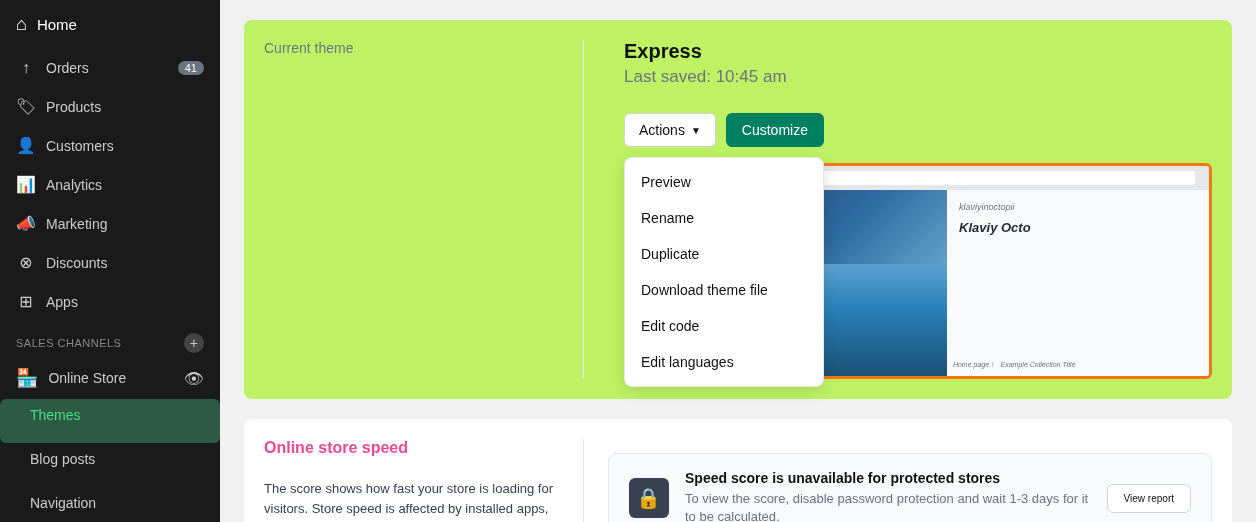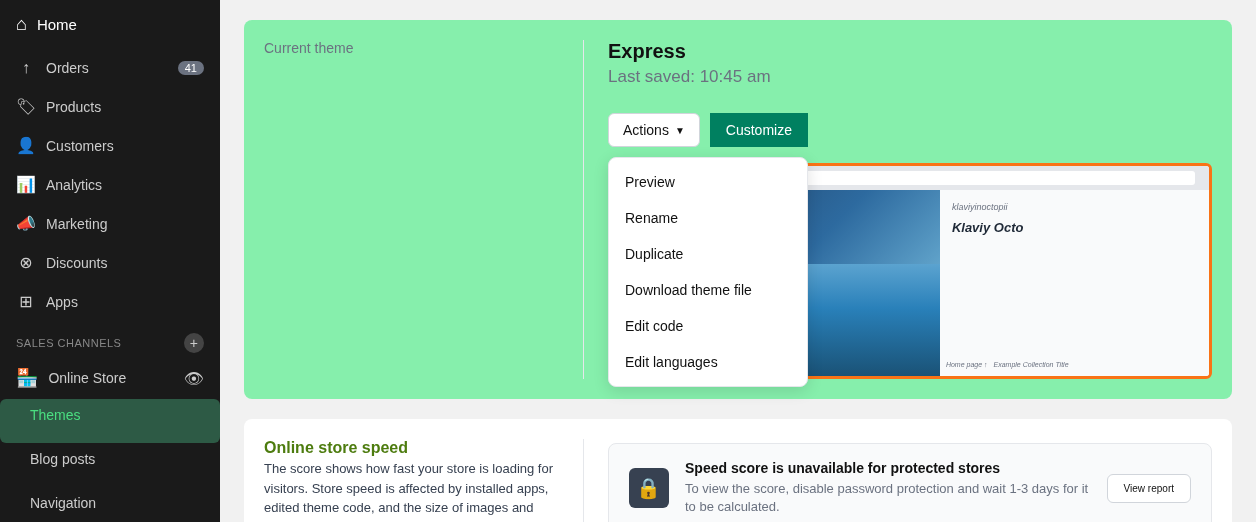--- a/index.html
+++ b/index.html
@@ -91,25 +91,25 @@
 
     .content-area {
       padding: 20px 24px;
       display: flex;
       flex-direction: column;
       gap: 20px;
     }
 
     
     .theme-section {
-      background: #86efac;
+      background: #bef264;
       border-radius: 8px;
       padding: 20px;
       display: flex;
-      gap: 0;
+      gap: 16px;
       min-height: 320px;
     }
     .theme-left {
       flex: 0 0 320px;
       padding-right: 24px;
       border-right: 1px solid #e5e7eb;
     }
     .theme-right {
       flex: 1;
       padding-left: 24px;
@@ -155,21 +155,21 @@
       font-size: 14px;
       cursor: pointer;
       color: #111;
     }
     .btn-actions .arrow { font-size: 10px; }
     .btn-customize {
       padding: 4px 16px;
       background: #008060;
       color: #fff;
       border: none;
-      border-radius: 0;
+      border-radius: 6px;
       font-size: 14px;
       font-weight: 500;
       cursor: pointer;
     }
 
     
     .dropdown-menu {
       position: absolute;
       top: 44px;
       left: 0;
@@ -267,22 +267,22 @@
     }
     .speed-right {
       flex: 1;
       padding-left: 24px;
       display: flex;
       align-items: center;
     }
     .speed-title {
       font-size: 16px;
       font-weight: 600;
-      color: #4d7c0f;
-      margin-bottom: 2px;
+      color: #ec4899;
+      margin-bottom: 22px;
     }
     .speed-description {
       font-size: 13px;
       color: #374151;
       line-height: 1.5;
     }
 
     .speed-card {
       display: flex;
       align-items: center;

